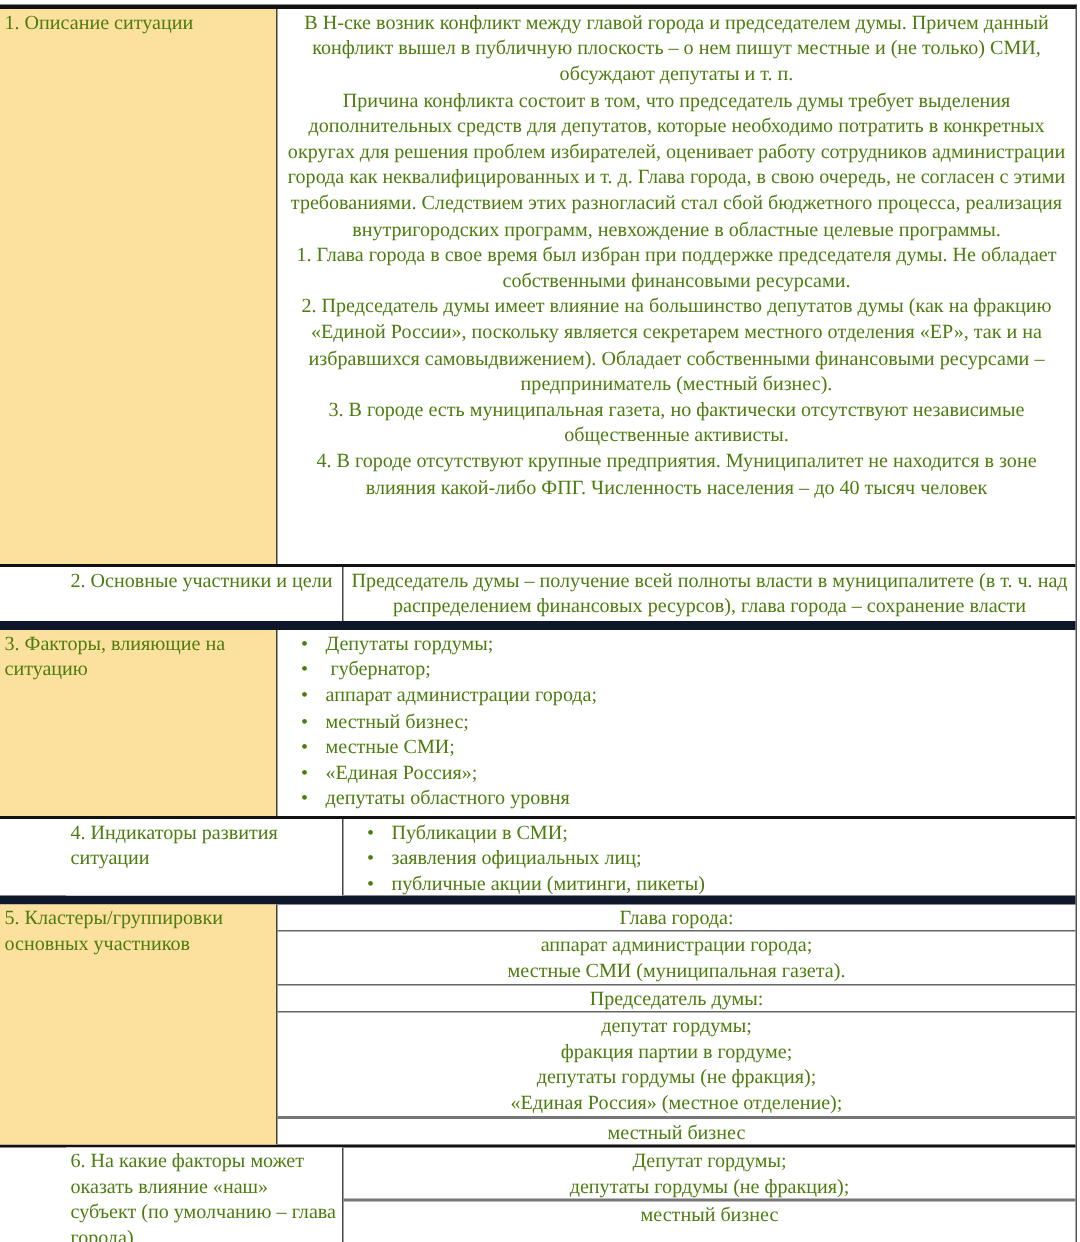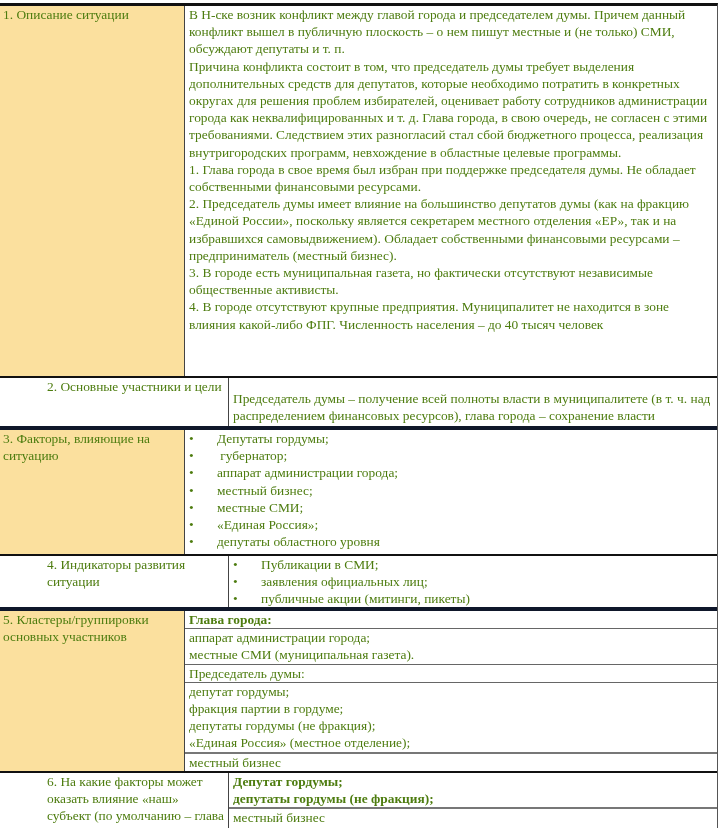--- a/index.html
+++ b/index.html
@@ -3,40 +3,40 @@
   <meta charset="utf-8">
   <style>
     html, body { margin: 0; padding: 0; background: #ffffff; }
     body { width: 720px; height: 828px; overflow: hidden; position: relative; }
     .doc {
       position: absolute; left: 0; top: 3px; width: 717px;
       font-family: "Liberation Serif", serif; font-size: 13.4px; line-height: 17.2px; color: #4d7c0f;
       border-top: 3px solid #111; border-bottom: 3px solid #111;
       border-right: 1px solid #555;
     }
-    .row { display: flex; border-top: 4px solid #0f172a; }
+    .row { display: flex; border-top: 6px solid #0f172a; }
     .row.first { border-top: none; }
     .row.thick { border-top: 2px solid #111; padding-left: 44px; }
     .left {
       width: 185px; flex: 0 0 185px; padding: 0 3px 0 3px; box-sizing: border-box;
       border-right: 1px solid #444;
     }
     .left.yellow { background: #fbe09e; }
     .left.white { background: #ffffff; }
-    .right { flex: 1 1 auto; padding: 0 4px 0 4px; box-sizing: border-box; }
+    .right { flex: 1 1 auto; padding: 0 4px 0 4px; box-sizing: border-box; text-align: center; }
     .right.split { padding: 0; }
     .sub { padding: 0 4px; border-top: 1px solid #666; }
-    .sub.first { border-top: none; font-weight: bold; }
+    .sub.first { border-top: none; }
     .sub.thickish { border-top: 2px solid #777; }
     p { margin: 0; }
     ul.bul { list-style: none; margin: 0; padding: 0; }
     ul.bul li { display: flex; }
     ul.bul li .dot { width: 28px; flex: 0 0 28px; }
     .r1 .right { height: 370px; }
-    .r2 .right { height: 36px; margin-top: 12px; }
+    .r2 .right { height: 36px; }
     .r3 .right { height: 124px; }
     .r4 .right { height: 51px; }
     .r6 .sub.last { height: 30px; }
   </style>
 </head>
 <body>
 
 <div class="doc">
 
   <div class="row first r1">

